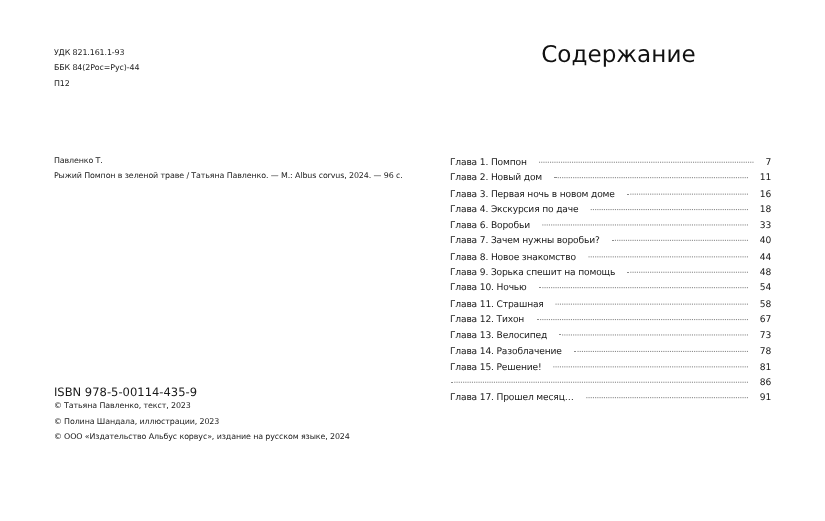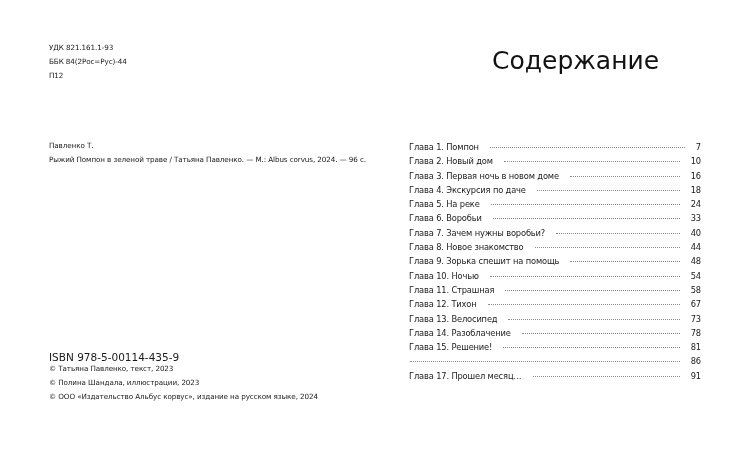--- a/index.html
+++ b/index.html
@@ -39,22 +39,22 @@
     .isbn {
       position: absolute; left: 49px; top: 351px;
       font-size: 10.5px; line-height: 13px; white-space: nowrap; text-align: right;
     }
     .copy1 { position: absolute; left: 49px; top: 364px; }
     .copy2 { position: absolute; left: 49px; top: 378px; }
     .copy3 { position: absolute; left: 49px; top: 392px; }
 
     .toc-title {
       position: absolute;
-      left: 492px; top: 48px;
-      font-size: 25px;
+      left: 492px; top: 36px;
+      font-size: 21px;
       line-height: 26px;
       color: #111;
       white-space: nowrap;
     }
     .toc {
       position: absolute;
       left: 409px; top: 140px;
       width: 292px;
       margin: 0; padding: 0;
       list-style: none;
@@ -102,36 +102,31 @@
 
 <ul class="toc">
   <li class="toc-row">
       <span class="toc-label">Глава 1. Помпон</span>
       <span class="toc-dots"></span>
       <span class="toc-page">7</span>
     </li>
   <li class="toc-row">
       <span class="toc-label">Глава 2. Новый дом</span>
       <span class="toc-dots"></span>
-      <span class="toc-page">10</span>
+      <span class="toc-page">11</span>
     </li>
   <li class="toc-row">
       <span class="toc-label">Глава 3. Первая ночь в новом доме</span>
       <span class="toc-dots"></span>
       <span class="toc-page">16</span>
     </li>
   <li class="toc-row">
       <span class="toc-label">Глава 4. Экскурсия по даче</span>
       <span class="toc-dots"></span>
       <span class="toc-page">18</span>
-    </li>
-  <li class="toc-row">
-      <span class="toc-label">Глава 5. На реке</span>
-      <span class="toc-dots"></span>
-      <span class="toc-page">24</span>
     </li>
   <li class="toc-row">
       <span class="toc-label">Глава 6. Воробьи</span>
       <span class="toc-dots"></span>
       <span class="toc-page">33</span>
     </li>
   <li class="toc-row">
       <span class="toc-label">Глава 7. Зачем нужны воробьи?</span>
       <span class="toc-dots"></span>
       <span class="toc-page">40</span>

